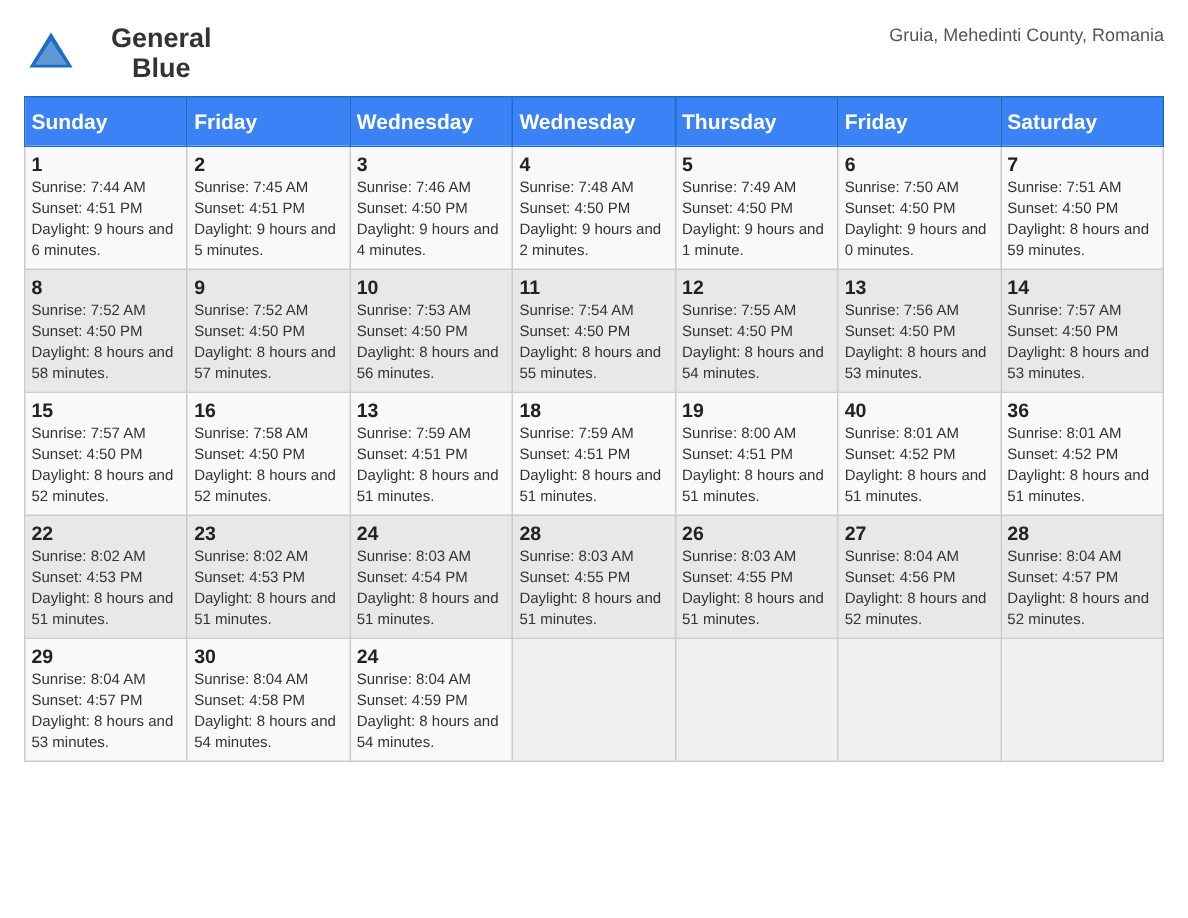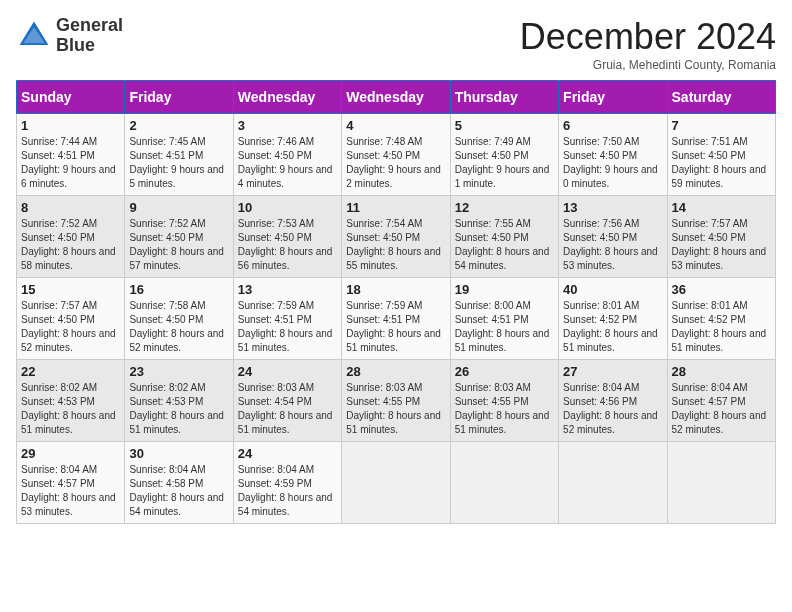--- a/index.html
+++ b/index.html
@@ -12,21 +12,22 @@
     }
     .header-section {
       display: flex;
       justify-content: space-between;
       align-items: flex-start;
       margin-bottom: 8px;
     }
     .logo {
       display: flex;
       align-items: center;
-      gap: 4px;
+      gap: 22px;
+      text-align: center;
     }
     .logo-text {
       display: flex;
       flex-direction: column;
       font-size: 18px;
       font-weight: bold;
       color: #333;
       line-height: 1.1;
     }
     .logo-icon {
@@ -44,21 +45,21 @@
     .location-title {
       font-size: 12px;
       color: #555;
     }
     table {
       width: 100%;
       border-collapse: collapse;
       table-layout: fixed;
     }
     thead tr {
-      background: #a21caf;
+      background: #3b82f6;
       color: #fff;
     }
     thead th {
       padding: 8px 4px;
       font-size: 14px;
       font-weight: bold;
       text-align: left;
       border: 1px solid #1a6cc4;
     }
     tbody tr {
@@ -101,21 +102,20 @@
     <svg class="logo-icon" viewBox="0 0 40 40">
       <polygon points="20,4 36,30 4,30" fill="#1a6cc4"></polygon>
       <polygon points="20,10 32,28 8,28" fill="white" opacity="0.3"></polygon>
     </svg>
     <div class="logo-text">
       <span>General</span>
       <span>Blue</span>
     </div>
   </div>
   <div class="title-block">
-    <div class="month-title">December 2024</div>
     <div class="location-title">Gruia, Mehedinti County, Romania</div>
   </div>
 </div>
 
 <table>
   <thead>
     <tr>
     <th>Sunday</th>
         <th>Friday</th>
         <th>Wednesday</th>

